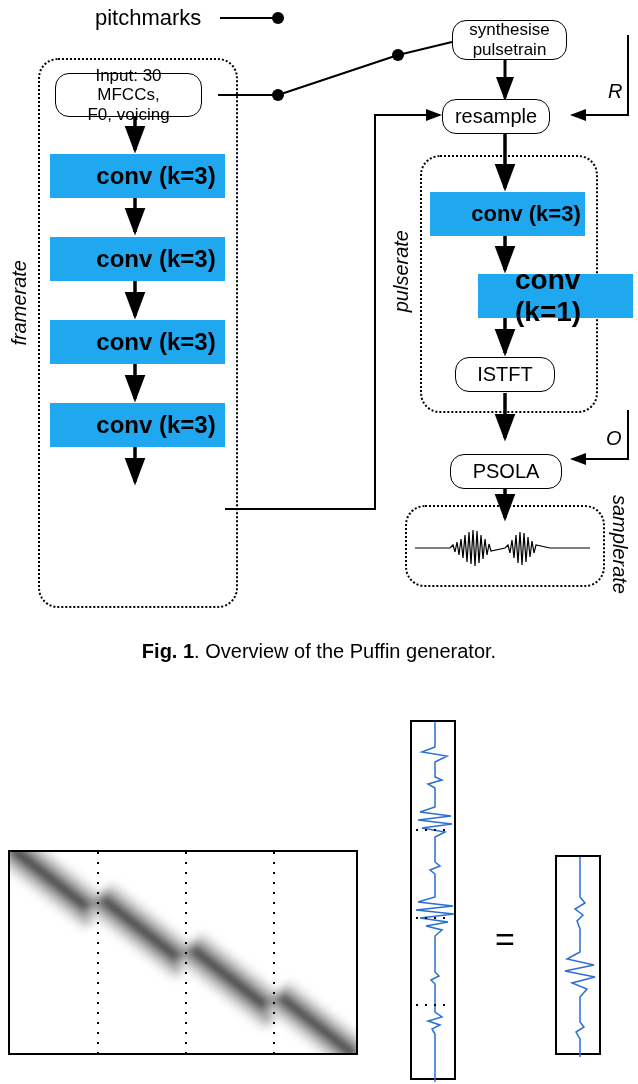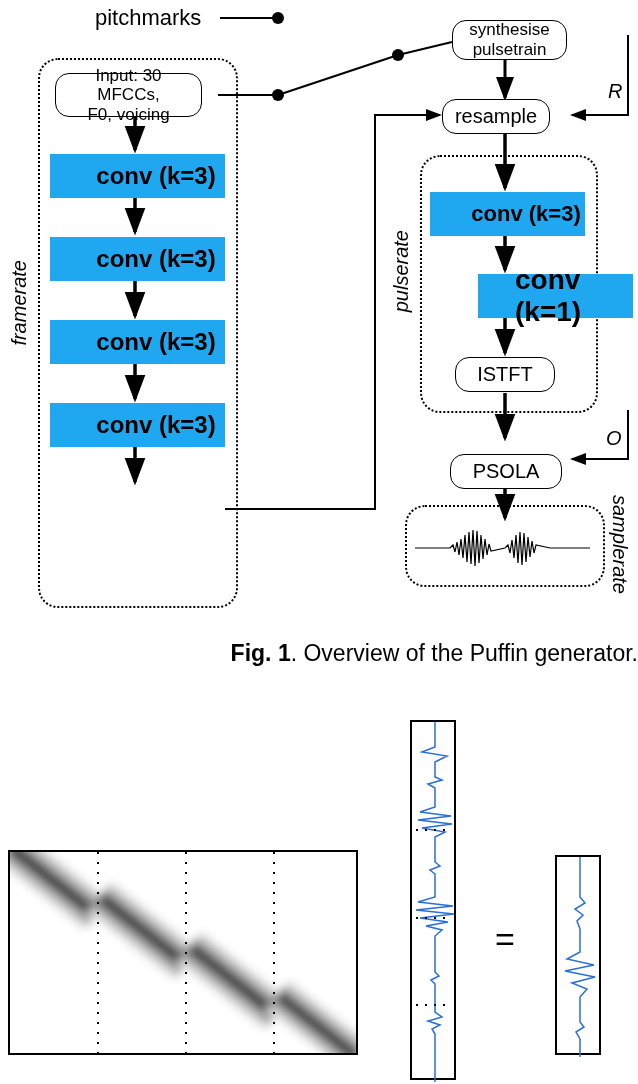--- a/index.html
+++ b/index.html
@@ -43,22 +43,22 @@
     transform: rotate(180deg);
     font-style: italic;
     font-size: 20px;
   }
   .vlabel-right {
     writing-mode: vertical-rl;
     font-style: italic;
     font-size: 20px;
   }
   .caption {
-    text-align: right;
-    font-size: 23px;
+    text-align: center;
+    font-size: 20px;
   }
   svg.connector { position: absolute; top: 0; left: 0; pointer-events: none; }
   .arrowhead { marker-end: url(#ah); }
 </style>
 </head>
 <body>
 
 <div class="abs" style="left:95px; top:5px; font-size:22px;">pitchmarks</div>
 
 <svg class="connector" width="638" height="700">

